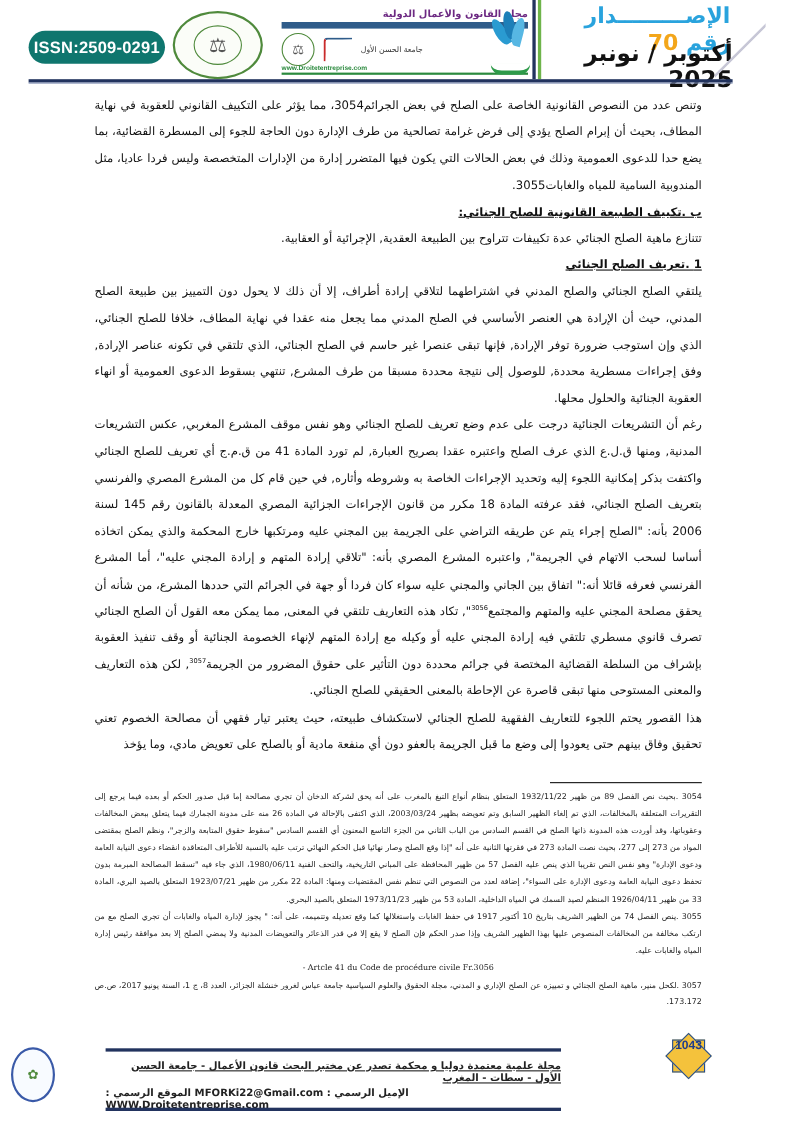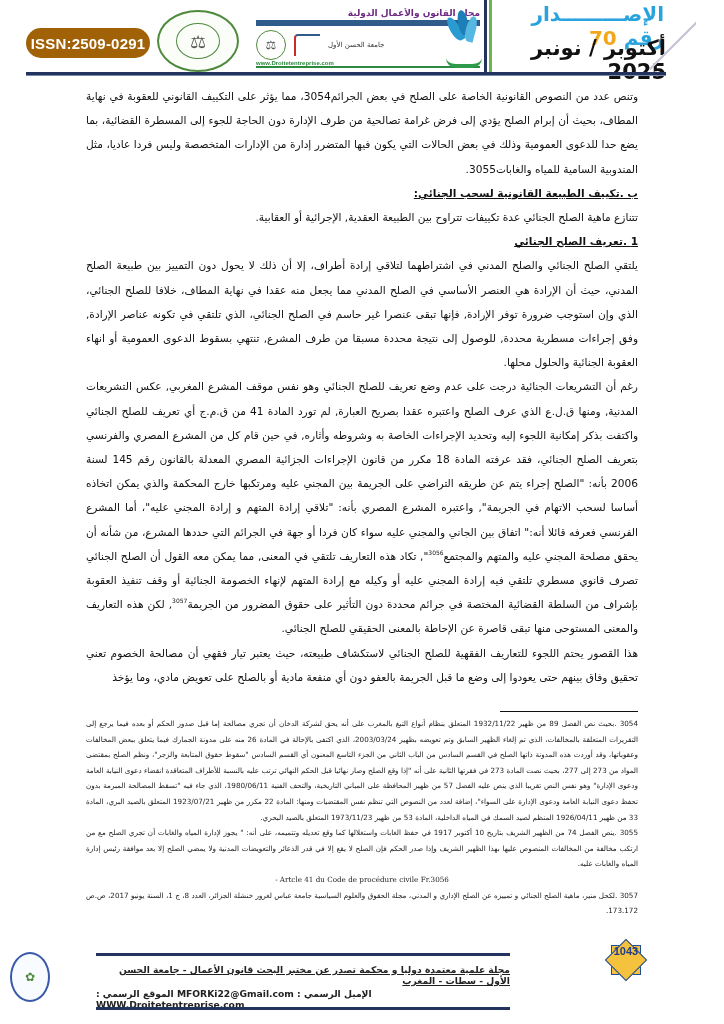--- a/index.html
+++ b/index.html
@@ -3,21 +3,21 @@
   <meta charset="utf-8">
   <style>
     * { box-sizing: border-box; margin: 0; padding: 0; }
     html, body { width: 724px; height: 1024px; background: #ffffff; overflow: hidden; }
     body { position: relative; font-family: "DejaVu Sans", sans-serif; color: #111; }
 
     
     .header { position: absolute; left: 0; top: 0; width: 724px; height: 78px; }
     .issn {
       position: absolute; left: 26px; top: 28px; width: 124px; height: 30px;
-      background: #a16207; color: #fff; border-radius: 15px;
+      background: #0f766e; color: #fff; border-radius: 15px;
       font-family: "Liberation Sans", sans-serif; font-size: 15px; font-weight: bold;
       display: flex; align-items: center; justify-content: center; letter-spacing: 0.2px;
     }
     .lab-logo {
       position: absolute; left: 157px; top: 10px; width: 82px; height: 62px;
       border: 2px solid #4f8a3c; border-radius: 50%;
       display: flex; align-items: center; justify-content: center; background: #fbfdf8;
     }
     .lab-logo .inner {
       width: 44px; height: 36px; border: 1.5px solid #4f8a3c; border-radius: 50%;
@@ -151,21 +151,21 @@
     <span class="num">70</span>
   </div>
   <div class="date-line">أكتوبر / نونبر 2025</div>
   <div class="slash-deco"></div>
   <div class="header-rule"></div>
   <div class="header-rule2"></div>
 </div>
 
 <div class="content">
   <p>وتنص عدد من النصوص القانونية الخاصة على الصلح في بعض الجرائم3054، مما يؤثر على التكييف القانوني للعقوبة في نهاية المطاف، بحيث أن إبرام الصلح يؤدي إلى فرض غرامة تصالحية من طرف الإدارة دون الحاجة للجوء إلى المسطرة القضائية، بما يضع حدا للدعوى العمومية وذلك في بعض الحالات التي يكون فيها المتضرر إدارة من الإدارات المتخصصة وليس فردا عاديا، مثل المندوبية السامية للمياه والغابات3055.</p>
-  <p class="heading">ب .تكييف الطبيعة القانونية لسحب الجنائي:</p>
+  <p class="heading">ب .تكييف الطبيعة القانونية للصلح الجنائي:</p>
   <p>تتنازع ماهية الصلح الجنائي عدة تكييفات تتراوح بين الطبيعة العقدية, الإجرائية أو العقابية.</p>
   <p class="heading">1 .تعريف الصلح الجنائي</p>
   <p>يلتقي الصلح الجنائي والصلح المدني في اشتراطهما لتلاقي إرادة أطراف، إلا أن ذلك لا يحول دون التمييز بين طبيعة الصلح المدني، حيث أن الإرادة هي العنصر الأساسي في الصلح المدني مما يجعل منه عقدا في نهاية المطاف، خلافا للصلح الجنائي، الذي وإن استوجب ضرورة توفر الإرادة, فإنها تبقى عنصرا غير حاسم في الصلح الجنائي، الذي تلتقي في تكونه عناصر الإرادة, وفق إجراءات مسطرية محددة, للوصول إلى نتيجة محددة مسبقا من طرف المشرع, تنتهي بسقوط الدعوى العمومية أو انهاء العقوبة الجنائية والحلول محلها.</p>
   <p><span>رغم أن التشريعات الجنائية درجت على عدم وضع تعريف للصلح الجنائي وهو نفس موقف المشرع المغربي, عكس التشريعات المدنية, ومنها ق.ل.ع الذي عرف الصلح واعتبره عقدا بصريح العبارة, لم تورد المادة 41 من ق.م.ج أي تعريف للصلح الجنائي واكتفت بذكر إمكانية اللجوء إليه وتحديد الإجراءات الخاصة به وشروطه وأثاره, في حين قام كل من المشرع المصري والفرنسي بتعريف الصلح الجنائي، فقد عرفته المادة 18 مكرر من قانون الإجراءات الجزائية المصري المعدلة بالقانون رقم 145 لسنة 2006 بأنه: "الصلح إجراء يتم عن طريقه التراضي على الجريمة بين المجني عليه ومرتكبها خارج المحكمة والذي يمكن اتخاذه أساسا لسحب الاتهام في الجريمة", واعتبره المشرع المصري بأنه: "تلاقي إرادة المتهم و إرادة المجني عليه"، أما المشرع الفرنسي فعرفه قائلا أنه:" اتفاق بين الجاني والمجني عليه سواء كان فردا أو جهة في الجرائم التي حددها المشرع، من شأنه أن يحقق مصلحة المجني عليه والمتهم والمجتمع</span><sup>3056</sup><span>", تكاد هذه التعاريف تلتقي في المعنى, مما يمكن معه القول أن الصلح الجنائي تصرف قانوي مسطري تلتقي فيه إرادة المجني عليه أو وكيله مع إرادة المتهم لإنهاء الخصومة الجنائية أو وقف تنفيذ العقوبة بإشراف من السلطة القضائية المختصة في جرائم محددة دون التأثير على حقوق المضرور من الجريمة</span><sup>3057</sup><span>, لكن هذه التعاريف والمعنى المستوحى منها تبقى قاصرة عن الإحاطة بالمعنى الحقيقي للصلح الجنائي.</span></p>
   <p>هذا القصور يحتم اللجوء للتعاريف الفقهية للصلح الجنائي لاستكشاف طبيعته، حيث يعتبر تيار فقهي أن مصالحة الخصوم تعني تحقيق وفاق بينهم حتى يعودوا إلى وضع ما قبل الجريمة بالعفو دون أي منفعة مادية أو بالصلح على تعويض مادي، وما يؤخذ</p>
 </div>
 
 <div class="fn-rule"></div>
 <div class="footnotes">
   <p>3054 .بحيث نص الفصل 89 من ظهير 1932/11/22 المتعلق بنظام أنواع التبغ بالمغرب على أنه يحق لشركة الدخان أن تجري مصالحة إما قبل صدور الحكم أو بعده فيما يرجع إلى التقريرات المتعلقة بالمخالفات، الذي تم إلغاء الظهير السابق وتم تعويضه بظهير 2003/03/24، الذي اكتفى بالإحالة في المادة 26 منه على مدونة الجمارك فيما يتعلق ببعض المخالفات وعقوباتها، وقد أوردت هذه المدونة ذاتها الصلح في القسم السادس من الباب الثاني من الجزء التاسع المعنون أي القسم السادس "سقوط حقوق المتابعة والزجر"، ونظم الصلح بمقتضى المواد من 273 إلى 277، بحيث نصت المادة 273 في فقرتها الثانية على أنه "إذا وقع الصلح وصار نهائيا قبل الحكم النهائي ترتب عليه بالنسبة للأطراف المتعاقدة انقضاء دعوى النيابة العامة ودعوى الإدارة" وهو نفس النص تقريبا الذي ينص عليه الفصل 57 من ظهير المحافظة على المباني التاريخية، والتحف الفنية 1980/06/11، الذي جاء فيه "تسقط المصالحة المبرمة بدون تحفظ دعوى النيابة العامة ودعوى الإدارة على السواء"، إضافة لعدد من النصوص التي تنظم نفس المقتضيات ومنها: المادة 22 مكرر من ظهير 1923/07/21 المتعلق بالصيد البري، المادة 33 من ظهير 1926/04/11 المنظم لصيد السمك في المياه الداخلية، المادة 53 من ظهير 1973/11/23 المتعلق بالصيد البحري.</p>

